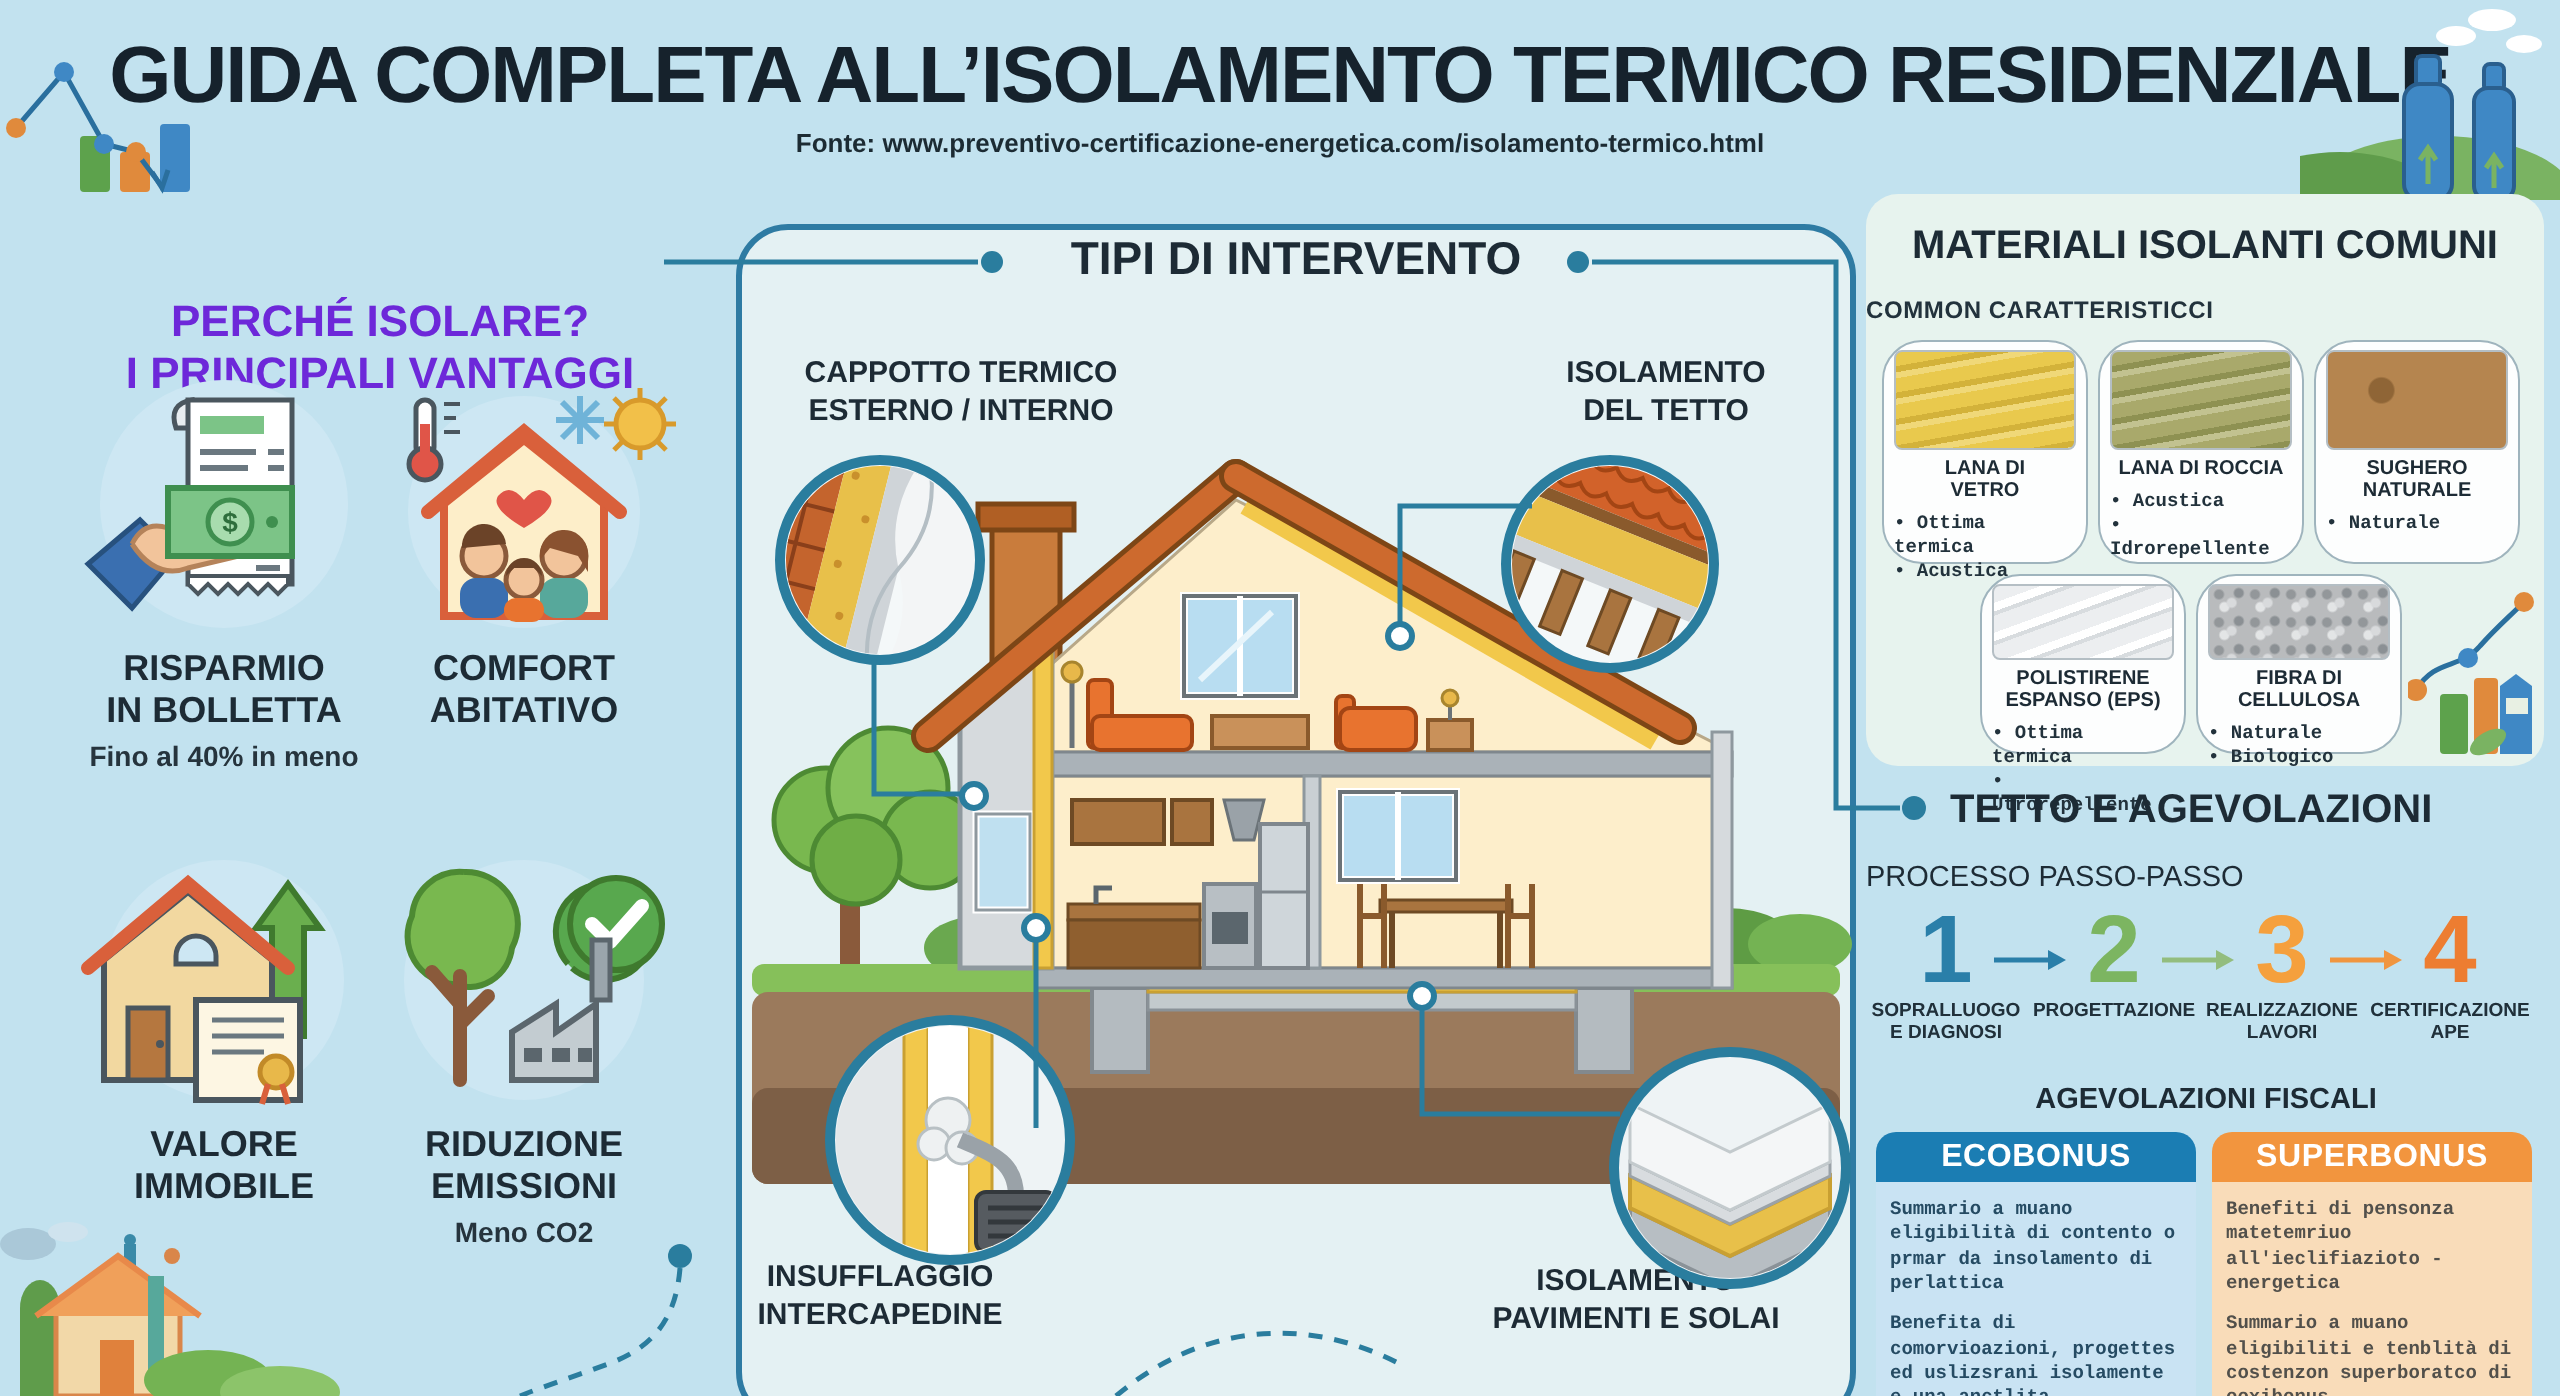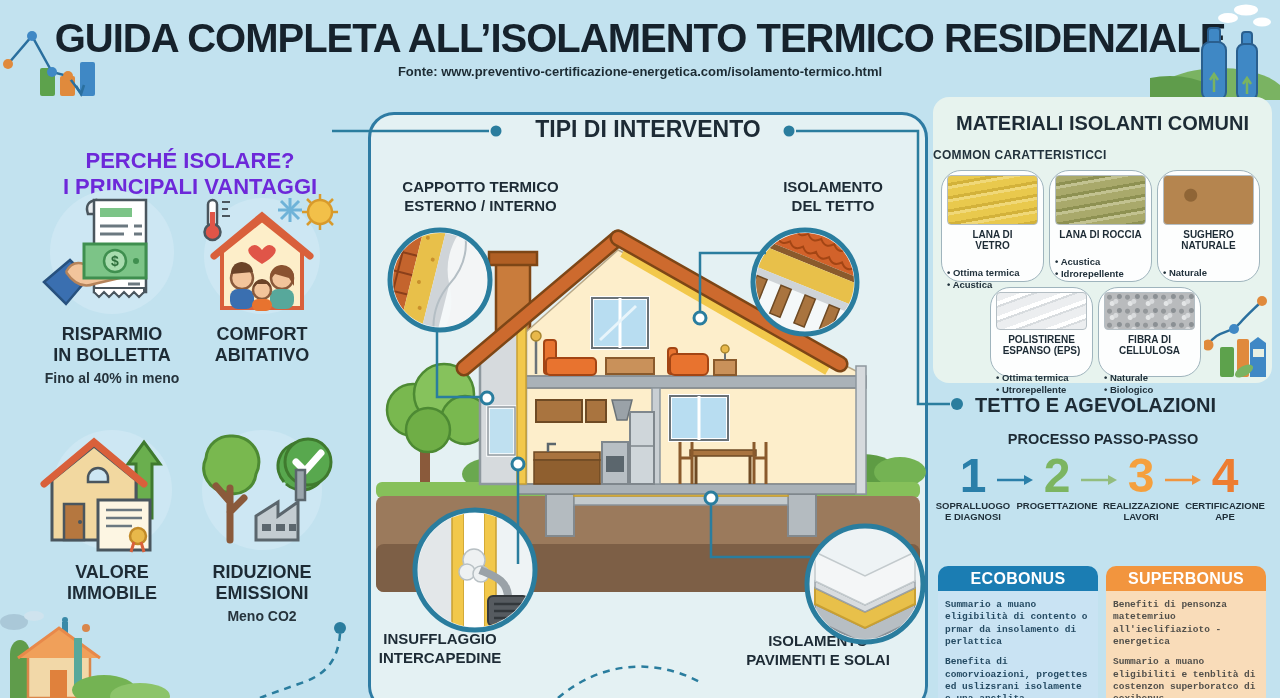--- a/index.html
+++ b/index.html
@@ -37,33 +37,33 @@
   .mat-heading { left:933px; top:112px; width:339px; text-align:center;
     font-size:20px; font-weight:800; color:#1d2b35; }
   .mat-subheading { left:933px; top:148px; width:339px; text-align:left;
     font-size:12px; font-weight:800; letter-spacing:.3px; color:#22323c; }
   .mat-card { position:absolute; width:103px; background:#fdfefe; border:1.5px solid #9fb4bd;
     border-radius:20px; padding:4px 5px; }
   .mat-card .swatch { width:100%; height:50px; border-radius:4px; border:1px solid #b4bec4; }
   .mat-card.small .swatch { height:38px; }
   .mat-card .mname { font-size:10px; line-height:1.12; font-weight:800; color:#1d2b35;
     text-align:center; margin-top:4px; }
-  .mat-card .feats { margin-top:16px; }
+  .mat-card .feats { margin-top:5px;font-family:Liberation Mono, monospace; }
   .mat-card .feat { font-size:9.5px; font-weight:700; color:#22323c; line-height:1.25; }
   .mat-card .feat::before { content:"• "; }
   .sw-glass { background:repeating-linear-gradient(170deg,#e9c94d 0 7px,#d3b23a 7px 10px,#f0d878 10px 13px); }
   .sw-rock { background:repeating-linear-gradient(170deg,#a9a96b 0 7px,#8e9152 7px 10px,#c2c290 10px 13px); }
   .sw-cork { background:#b5854f; background-image:radial-gradient(circle at 30% 40%, #8f6536 0 6px, #b5854f 7px 12px),radial-gradient(circle at 70% 65%, #8f6536 0 7px, #c79a64 8px 14px); }
   .sw-eps { background:repeating-linear-gradient(160deg,#eceef0 0 8px,#ffffff 8px 12px,#d8dcdf 12px 14px); }
   .sw-cell { background:#b9bbbd; background-image:radial-gradient(circle at 25% 30%, #93979a 0 2px, transparent 3px),radial-gradient(circle at 60% 60%, #d8dadc 0 2px, transparent 3px),radial-gradient(circle at 80% 25%, #8b9094 0 2px, transparent 3px),radial-gradient(circle at 40% 75%, #e3e5e6 0 2px, transparent 3px); background-size:18px 14px; }
 
   
   .iter-heading { left:975px; top:394px; font-size:20px; font-weight:800; color:#1d2b35; }
-  .proc-heading { left:933px; top:431px; width:340px; text-align:center;
-    font-size:14.5px; font-weight:700; color:#1d2b35; }
+  .proc-heading { left:933px; top:431px; width:340px; 
+    font-size:14.5px; font-weight:400; color:#1d2b35; }
   .steps { left:931px; top:452px; width:340px; height:90px; }
   .step { position:absolute; width:84px; top:0; text-align:center; }
   .step .num { font-size:48px; font-weight:800; line-height:1; }
   .step .slabel { font-size:9.5px; font-weight:800; line-height:1.2; color:#20303a; margin-top:0; }
   .step-arrow { position:absolute; top:22px; width:36px; height:12px; }
 
   
   .fisc-heading { left:933px; top:542px; width:340px; text-align:center;
     font-size:14.5px; font-weight:800; color:#1d2b35; }
   .bonus-card { position:absolute; top:566px; width:160px; border-radius:10px; overflow:hidden; }
@@ -509,20 +509,21 @@
     <svg class="step-arrow" style="left: 150px; color: rgb(147, 189, 126);" viewBox="0 0 36 12">
       <line x1="0" y1="6" x2="27" y2="6" stroke="currentColor" stroke-width="2.5"></line>
       <polygon points="27,1 36,6 27,11" fill="currentColor"></polygon>
     </svg>
     <svg class="step-arrow" style="left: 234px; color: rgb(240, 149, 63);" viewBox="0 0 36 12">
       <line x1="0" y1="6" x2="27" y2="6" stroke="currentColor" stroke-width="2.5"></line>
       <polygon points="27,1 36,6 27,11" fill="currentColor"></polygon>
     </svg>
   </div>
 
+  <div class="abs fisc-heading">AGEVOLAZIONI FISCALI</div>
 
   <div class="bonus-card eco" style="left:938px">
     <div class="bhead">ECOBONUS</div>
     <div class="bbody">
       <p>Summario a muano eligibilità di contento o prmar da insolamento di perlattica</p>
       <p>Benefita di comorvioazioni, progettes ed uslizsrani isolamente e una anctlita</p>
     </div>
   </div>
   <div class="bonus-card sup" style="left:1106px">
     <div class="bhead">SUPERBONUS</div>

